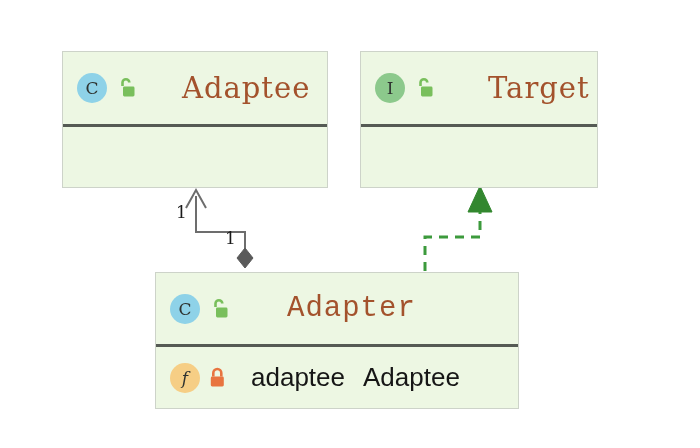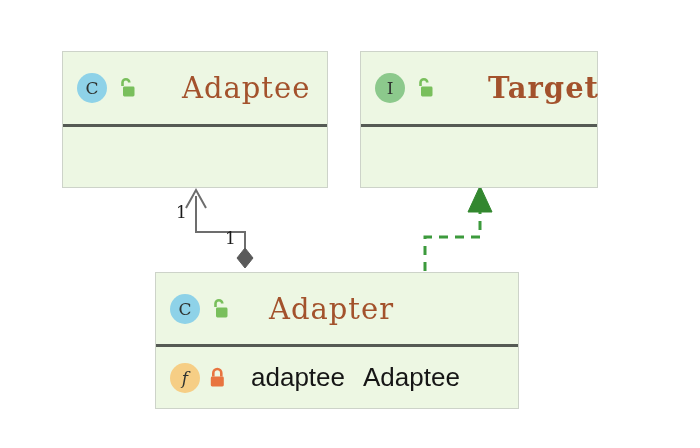--- a/index.html
+++ b/index.html
@@ -131,22 +131,22 @@
     padding-left: 14px;
   }
   #node-adaptee .badge, #node-target .badge, #node-adapter .badge {
     width: 30px; height: 30px; font-size: 17px;
   }
   #node-adaptee .type-name, #node-target .type-name, #node-adapter .type-name {
     font-size: 29px;
     letter-spacing: 1px;
   }
   #node-adaptee .type-name { margin-left: 46px; }
-  #node-target  .type-name { margin-left: 54px; font-weight: bold; }
-  #node-adapter .type-name { margin-left: 40px; }
+  #node-target  .type-name { margin-left: 54px; }
+  #node-adapter .type-name { margin-left: 58px; font-family: Liberation Mono, monospace; }
   .lock-gap { width: 9px; flex: none; }
 
   #node-adapter .member-row {
     height: 61px;
     padding-left: 14px;
   }
   #node-adapter .member-row .badge {
     width: 30px; height: 30px; font-size: 17px; font-style: italic;
   }
   #node-adapter .member-row .member-name { font-size: 26px; margin-left: 22px; }

